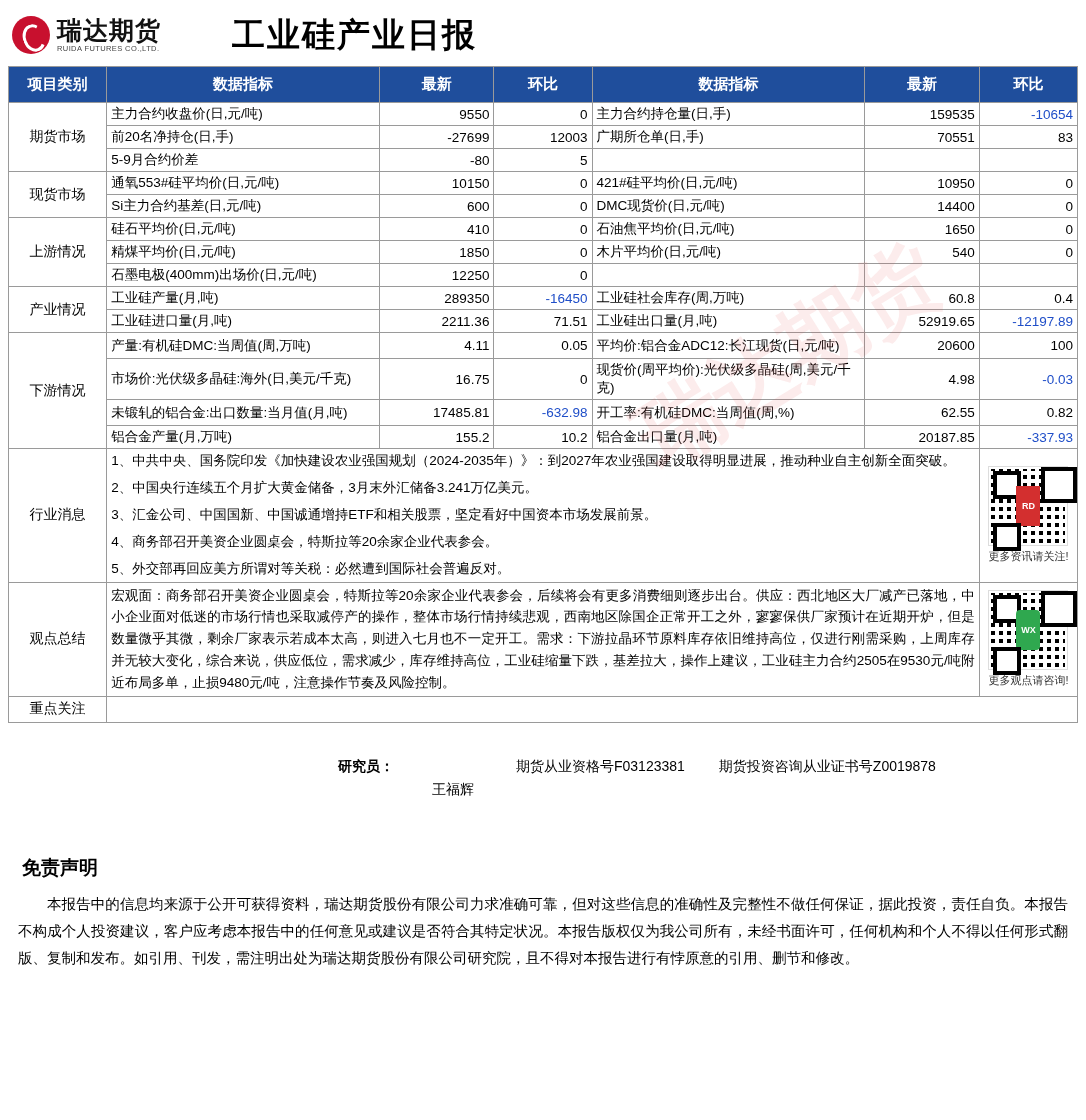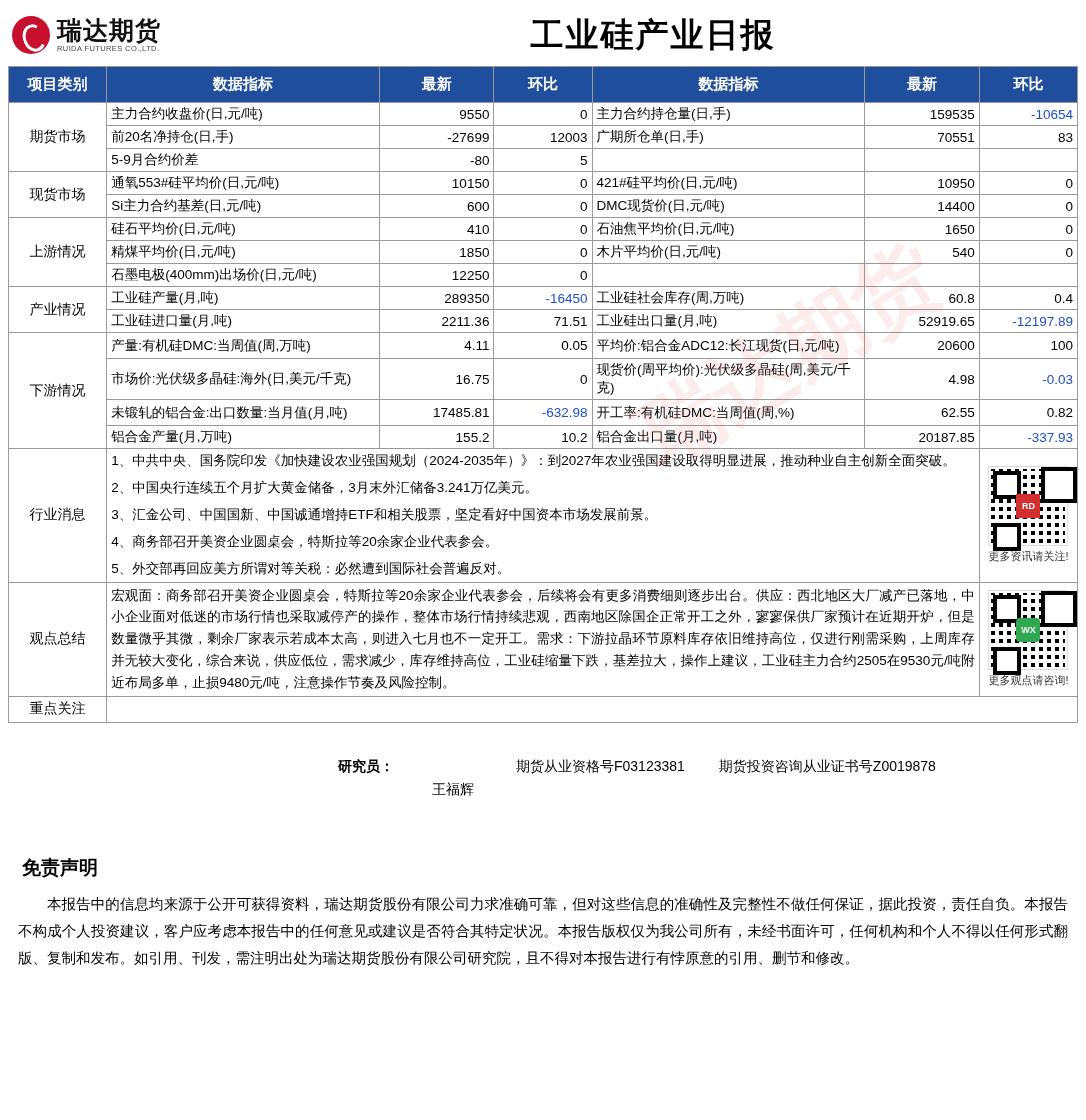--- a/index.html
+++ b/index.html
@@ -32,21 +32,21 @@
     position: absolute; left: 11px; top: 8px;
     width: 16px; height: 22px;
     border: 3px solid #fff; border-radius: 50% 50% 50% 50%;
     border-right-color: transparent;
     transform: rotate(-20deg);
   }
   .logo-text { line-height: 1.05; }
   .logo-cn { font-size: 25px; font-weight: bold; letter-spacing: 1px; color: #111; }
   .logo-en { font-size: 7.5px; color: #444; letter-spacing: 0.4px; margin-top: 2px; }
   .title {
-    flex: 1; text-align: center;
+    flex: 1; 
     font-size: 33px; font-weight: bold; letter-spacing: 2px;
     font-family: "Liberation Serif", serif;
   }
   .report-date {
     width: 210px; text-align: right;
     font-size: 21px; color: #1a1a1a; padding-right: 6px;
     font-family: "Liberation Serif", serif;
   }
 
   
@@ -110,21 +110,21 @@
     outline: 1px solid #ddd;
   }
   .qr::before, .qr::after {
     content: ""; position: absolute; width: 20px; height: 20px;
     border: 4px solid #000; background: #fff;
   }
   .qr::before { left: 2px; top: 2px; box-shadow: 52px 0 0 0 #fff, 52px 0 0 4px #000; }
   .qr::after { left: 2px; top: 54px; }
   .qr .ctr {
     position: absolute; left: 50%; top: 50%; transform: translate(-50%,-50%);
-    width: 24px; height: 24px; background: #fff;
+    width: 24px; height: 40px; background: #fff;
     display: flex; align-items: center; justify-content: center;
   }
   .qr .ctr.red-badge { background: #d32f2f; }
   .qr .ctr.green-badge { background: #2fa84f; border-radius: 4px; }
   .qr .ctr span { font-size: 9px; color: #fff; font-weight: bold; }
   .qr-cap { font-size: 11px; color: #333; }
 
   td.focus { height: 26px; }
 
   .source-note { font-size: 12px; padding: 6px 2px 2px 2px; }

